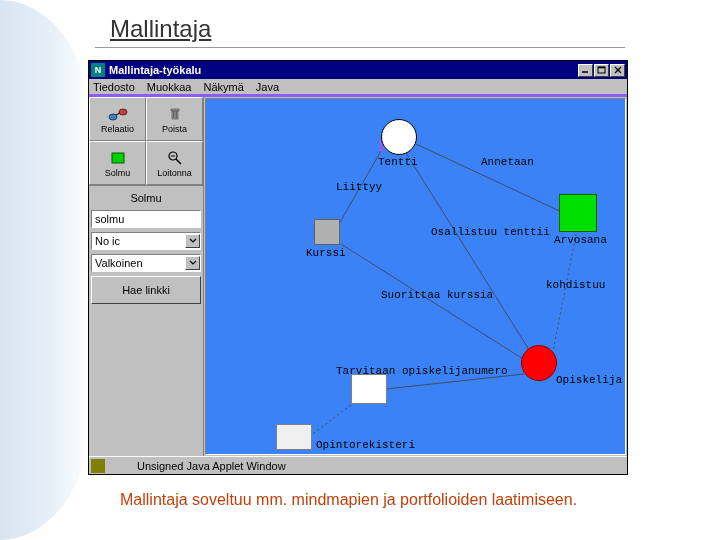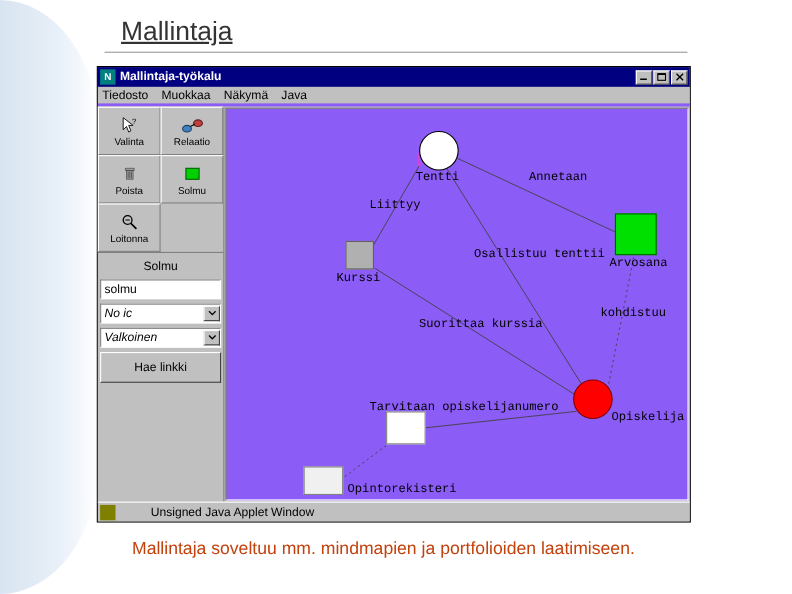--- a/index.html
+++ b/index.html
@@ -23,26 +23,26 @@
   .workspace { flex: 1; display: flex; background: #c0c0c0; }
   .toolpanel { width: 115px; background: #c0c0c0; border-right: 1px solid #808080; display: flex; flex-direction: column; }
   .toolgrid { display: grid; grid-template-columns: 1fr 1fr; grid-auto-rows: 44px; border-bottom: 1px solid #808080; }
   .toolcell { border: 1px solid; border-color: #fff #808080 #808080 #fff; display: flex; flex-direction: column; align-items: center; justify-content: center; gap: 1px; background: #c0c0c0; }
   .toolcell .ticon { width: 20px; height: 18px; display: flex; align-items: center; justify-content: center; }
   .toolcell .tlabel { font-size: 9px; color: #000; }
 
   .propsection { padding: 4px 2px; display: flex; flex-direction: column; gap: 4px; }
   .propsection .section-title { font-size: 11px; text-align: center; padding: 2px 0; }
   .textinput { width: 100%; height: 18px; background: #fff; border: 1px solid; border-color: #808080 #fff #fff #808080; padding: 1px 3px; font-size: 11px; font-family: inherit; }
-  .selectwrap { position: relative; width: 100%; height: 18px; background: #fff; border: 1px solid; border-color: #808080 #fff #fff #808080; display: flex; align-items: center; font-style: italic; }
+  .selectwrap { position: relative; width: 100%; height: 18px; background: #fff; border: 1px solid; border-color: #808080 #fff #fff #808080; display: flex; align-items: center; }
   .selectwrap .selval { flex: 1; padding: 0 3px; font-size: 11px; }
   .selectwrap .selbtn { width: 15px; height: 14px; background: #c0c0c0; border: 1px solid; border-color: #fff #404040 #404040 #fff; display: flex; align-items: center; justify-content: center; }
   .btn3d { height: 28px; background: #c0c0c0; border: 1px solid; border-color: #fff #404040 #404040 #fff; display: flex; align-items: center; justify-content: center; font-size: 11px; }
 
-  .canvas { flex: 1; background: #8b5cf6; position: relative; overflow: hidden; border: 1px solid; border-color: #808080 #fff #fff #808080; margin: 1px; }
+  .canvas { flex: 1; background: #3b82f6; position: relative; overflow: hidden; border: 1px solid; border-color: #808080 #fff #fff #808080; margin: 1px; }
   .node-circle { position: absolute; border-radius: 50%; }
   .node-rect { position: absolute; }
   .node-label { position: absolute; font-size: 11px; color: #000; white-space: nowrap; font-family: "Courier New", monospace; }
   .line { position: absolute; pointer-events: none; }
 
   .statusbar { height: 18px; background: #c0c0c0; border-top: 1px solid #fff; display: flex; align-items: center; padding: 0 2px; gap: 4px; }
   .statusbar .st-icon { width: 14px; height: 14px; background: #808000; }
   .statusbar .st-text { font-size: 11px; font-weight: normal; padding-left: 28px; }
 </style>
 </head>
@@ -81,29 +81,20 @@
   <div class="menubar">
     <span>Tiedosto</span>
     <span>Muokkaa</span>
     <span>Näkymä</span>
     <span>Java</span>
   </div>
 
   <div class="workspace">
     <div class="toolpanel">
       <div class="toolgrid">
-        <div class="toolcell">
-          <div class="ticon">
-              <svg width="18" height="16" viewBox="0 0 18 16">
-                <path d="M3 1 L3 12 L6 9 L8 14 L10 13 L8 8 L12 8 Z" fill="#fff" stroke="#000" stroke-width="0.8"></path>
-                <text x="11" y="7" font-size="7" fill="#000">?</text>
-              </svg>
-            </div>
-          <div class="tlabel">Valinta</div>
-        </div>
         <div class="toolcell">
           <div class="ticon">
               <svg width="20" height="14" viewBox="0 0 20 14">
                 <ellipse cx="5" cy="10" rx="4" ry="3" fill="#4080c0" stroke="#204060"></ellipse>
                 <ellipse cx="15" cy="5" rx="4" ry="3" fill="#c04040" stroke="#602020"></ellipse>
                 <line x1="8" y1="8" x2="12" y2="6" stroke="#000"></line>
               </svg>
             </div>
           <div class="tlabel">Relaatio</div>
         </div>

